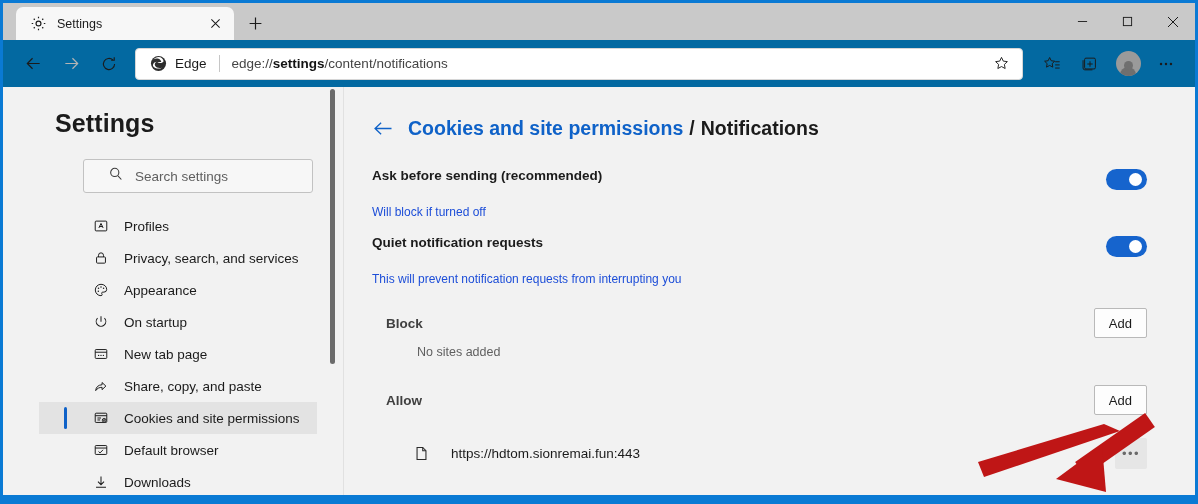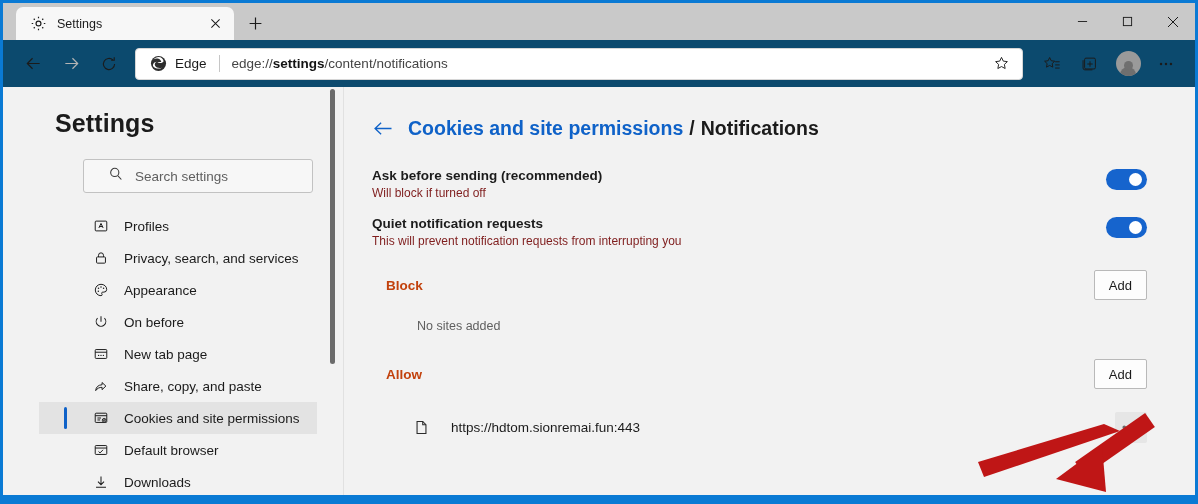--- a/index.html
+++ b/index.html
@@ -42,21 +42,21 @@
     display: flex; align-items: center; justify-content: center;
     color: #1b1b1b; font-size: 19px; line-height: 1; font-weight: 300;
   }
   .wincontrols { position: absolute; right: 0; top: 0; height: 37px; display: flex; }
   .wc {
     width: 45px; height: 37px; display: flex; align-items: center; justify-content: center;
     color: #1b1b1b;
   }
   
   .toolbar {
-    height: 47px; background: #0c4a6e; display: flex; align-items: center;
+    height: 47px; background: #0369a1; display: flex; align-items: center;
     padding: 0 12px 0 14px; flex: 0 0 auto;
   }
   .navbtn {
     width: 32px; height: 32px; border-radius: 4px; margin-right: 6px;
     display: flex; align-items: center; justify-content: center; color: #1b1b1b;
   }
   .navbtn.disabled { color: #b4b4b4; }
   .omnibox {
     flex: 1; height: 32px; background: #ffffff; border: 1px solid #d6d6d6;
     border-radius: 4px; display: flex; align-items: center; padding: 0 6px 0 14px;
@@ -113,37 +113,37 @@
   
   .main { flex: 1; background: #f2f2f2; padding: 30px 0 0 28px; position: relative; overflow: hidden; }
   .breadcrumb { display: flex; align-items: center; margin-bottom: 28px; }
   .back-arrow { color: #0f62c8; margin-right: 14px; display: flex; align-items: center; }
   .bc-link { font-size: 19.5px; color: #0f62c8; font-weight: 600; }
   .bc-sep { font-size: 19.5px; color: #1b1b1b; font-weight: 600; margin: 0 6px; }
   .bc-cur { font-size: 19.5px; color: #1b1b1b; font-weight: 600; }
   .setting-row { display: flex; align-items: flex-start; padding-right: 48px; margin-bottom: 4px; }
   .setting-text { flex: 1; }
   .setting-title { font-size: 13.5px; font-weight: 700; color: #1b1b1b; }
-  .setting-desc { font-size: 12px; color: #7f1d1d; margin-top: 3px; }
+  .setting-desc { font-size: 12px; color: #1d4ed8; margin-top: 22px; }
   .toggle {
     width: 41px; height: 21px; border-radius: 11px; background: #1664cd;
     position: relative; flex: 0 0 auto; margin-top: 1px;
   }
   .toggle .knob { position: absolute; width: 13px; height: 13px; border-radius: 50%;
                   background: #fff; top: 4px; right: 5px; }
   .perm-section { margin-top: 22px; padding-right: 48px; }
   .perm-head { display: flex; align-items: center; }
-  .perm-title { flex: 1; font-size: 13.5px; font-weight: 700; color: #c2410c; padding-left: 14px; }
+  .perm-title { flex: 1; font-size: 13.5px; font-weight: 700; color: #404040; padding-left: 14px; }
   .addbtn {
     min-width: 50px; height: 30px; padding: 0 14px; background: #fdfdfd;
     border: 1px solid #b9b9b9; border-radius: 2px; font-size: 13px; color: #1b1b1b;
     display: flex; align-items: center; justify-content: center;
     font-family: "Liberation Sans", sans-serif;
   }
-  .empty-text { font-size: 12.5px; color: #5f5f5f; padding-left: 45px; margin-top: 19px; }
+  .empty-text { font-size: 12.5px; color: #5f5f5f; padding-left: 45px; margin-top: 7px; }
   .site-row { display: flex; align-items: center; margin-top: 23px; }
   .site-icon { width: 19px; flex: 0 0 19px; margin-left: 40px; display: flex;
                align-items: center; justify-content: center; color: #2b2b2b; }
   .site-name { flex: 1; font-size: 13.5px; color: #1b1b1b; margin-left: 20px; }
   .site-more {
     width: 32px; height: 31px; background: #e6e6e6; border-radius: 2px;
     display: flex; align-items: center; justify-content: center; color: #6a6a6a;
     letter-spacing: 1.5px; font-size: 13px; flex: 0 0 auto;
   }
   .arrow-anno { position: absolute; pointer-events: none; left: 0; top: 0; }
@@ -302,21 +302,21 @@
           </span>
           <span class="nlabel">Appearance</span>
         </div>
         <div class="navitem">
           <span class="nicon">
             <svg viewBox="0 0 18 18" width="16" height="16" fill="none" stroke="currentColor" stroke-width="1.15">
               <path d="M9 2.6v6.2"></path>
               <path d="M12.9 4.6a5.4 5.4 0 1 1-7.8 0"></path>
             </svg>
           </span>
-          <span class="nlabel">On before</span>
+          <span class="nlabel">On startup</span>
         </div>
         <div class="navitem">
           <span class="nicon">
             <svg viewBox="0 0 18 18" width="16" height="16" fill="none" stroke="currentColor" stroke-width="1.1">
               <rect x="2.5" y="4" width="13" height="10" rx="1"></rect>
               <path d="M2.5 7h13"></path>
               <circle cx="6.3" cy="10.6" r=".75" fill="currentColor" stroke="none"></circle>
               <circle cx="9" cy="10.6" r=".75" fill="currentColor" stroke="none"></circle>
               <circle cx="11.7" cy="10.6" r=".75" fill="currentColor" stroke="none"></circle>
             </svg>

